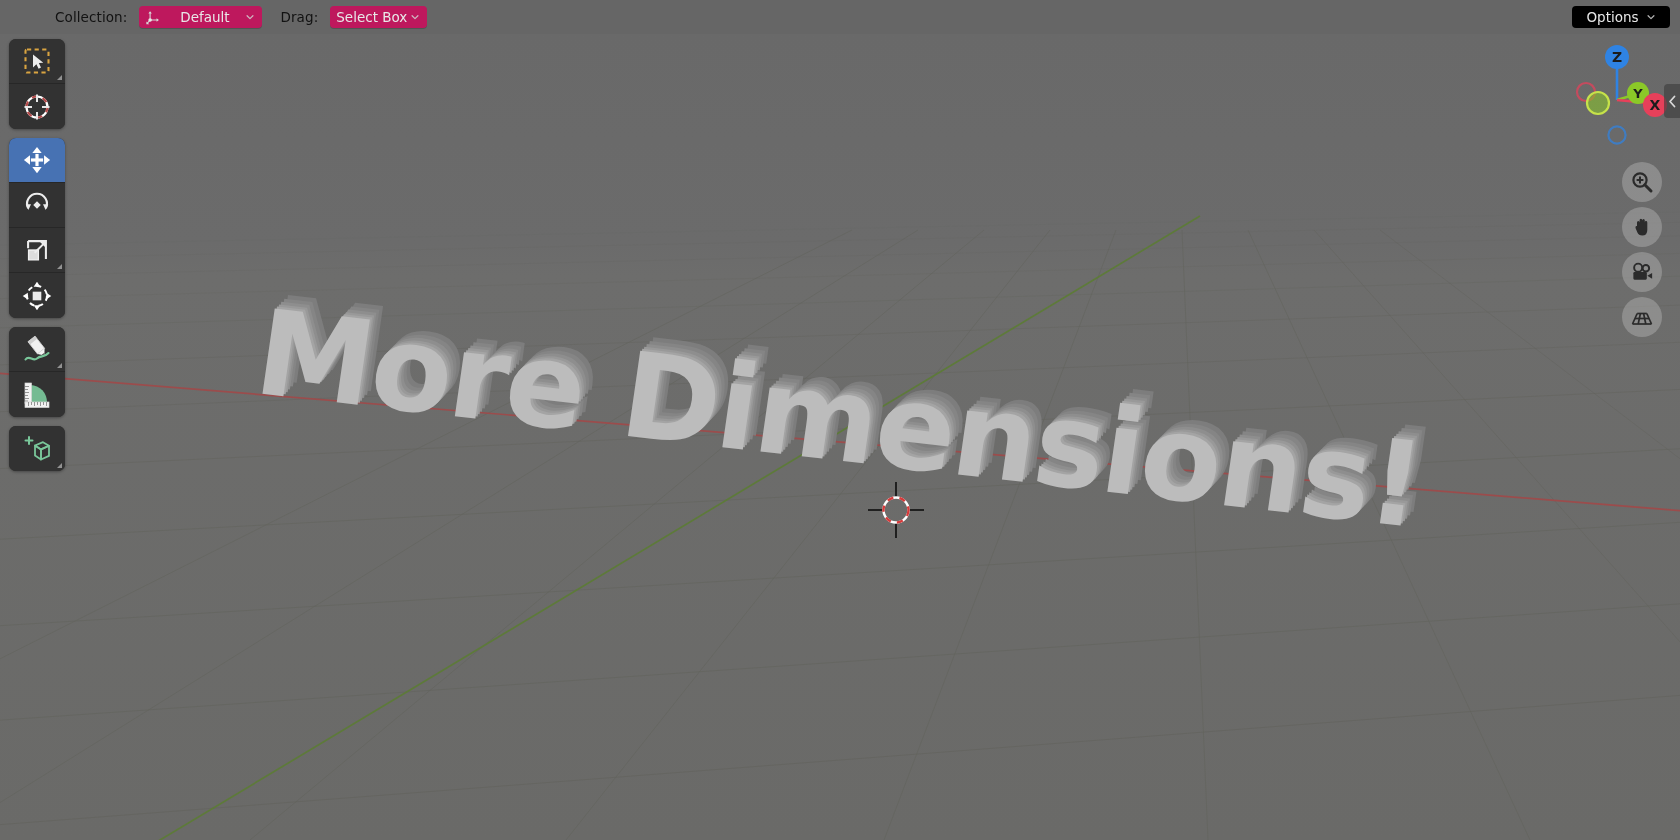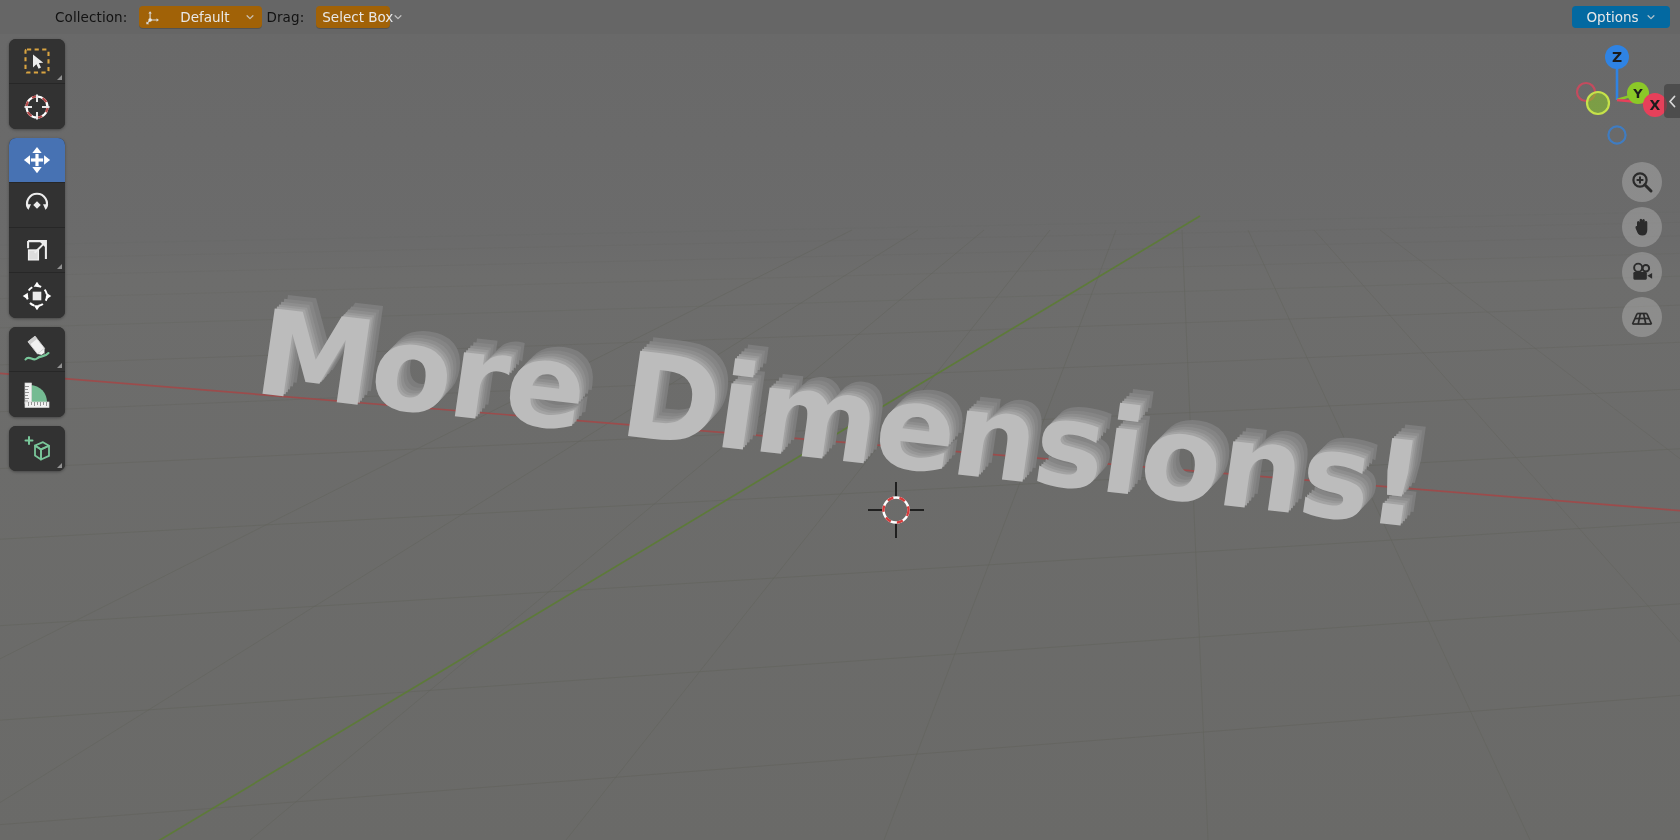--- a/index.html
+++ b/index.html
@@ -11,39 +11,39 @@
 
   
   .topbar {
     position:absolute; left:0; top:0; width:1680px; height:34px;
     background:#666666; display:flex; align-items:center; z-index:40;
   }
   .topbar-label {
     font-size:13.5px; color:#121212; letter-spacing:.1px; white-space:nowrap;
   }
   .tb-orientation-label { margin-left:55px; }
-  .tb-drag-label { margin-left:4px; }
+  .tb-drag-label { margin-left:18px; }
 
   .tb-dropdown {
-    height:22px; background:#a16207; border-radius:4px;
+    height:22px; background:#be185d; border-radius:4px;
     display:flex; align-items:center; padding:0 7px 0 6px;
     margin-left:12px; color:#e8e8e8; font-size:13.5px; white-space:nowrap;
     box-shadow:0 1px 0 rgba(0,0,0,.18);
   }
   .tb-dropdown.orientation { width:123px; }
-  .tb-dropdown.drag { width:74px; }
+  .tb-dropdown.drag { width:97px; }
   .tb-dropdown .ddtext { flex:1; text-align:center; }
   .tb-dropdown.drag .ddtext { text-align:left; }
   .chev { width:10px; height:10px; flex:0 0 10px; opacity:.85; }
 
   .orient-icon { width:17px; height:17px; flex:0 0 17px; margin-right:2px; }
 
   .tb-options {
     position:absolute; right:10px; top:6px; height:22px; width:98px;
-    background:#0369a1; border-radius:4px; display:flex; align-items:center;
+    background:#000000; border-radius:4px; display:flex; align-items:center;
     justify-content:center; gap:7px; color:#e8e8e8; font-size:13.5px;
   }
 
   
   .viewport { position:absolute; left:0; top:34px; width:1680px; height:806px;
     overflow:hidden; background:#6b6b6b; }
   .vp-svg { position:absolute; left:0; top:0; width:1680px; height:806px; display:block; }
 
   
   .vp-info { position:absolute; left:86px; top:8px; z-index:20; pointer-events:none; }

